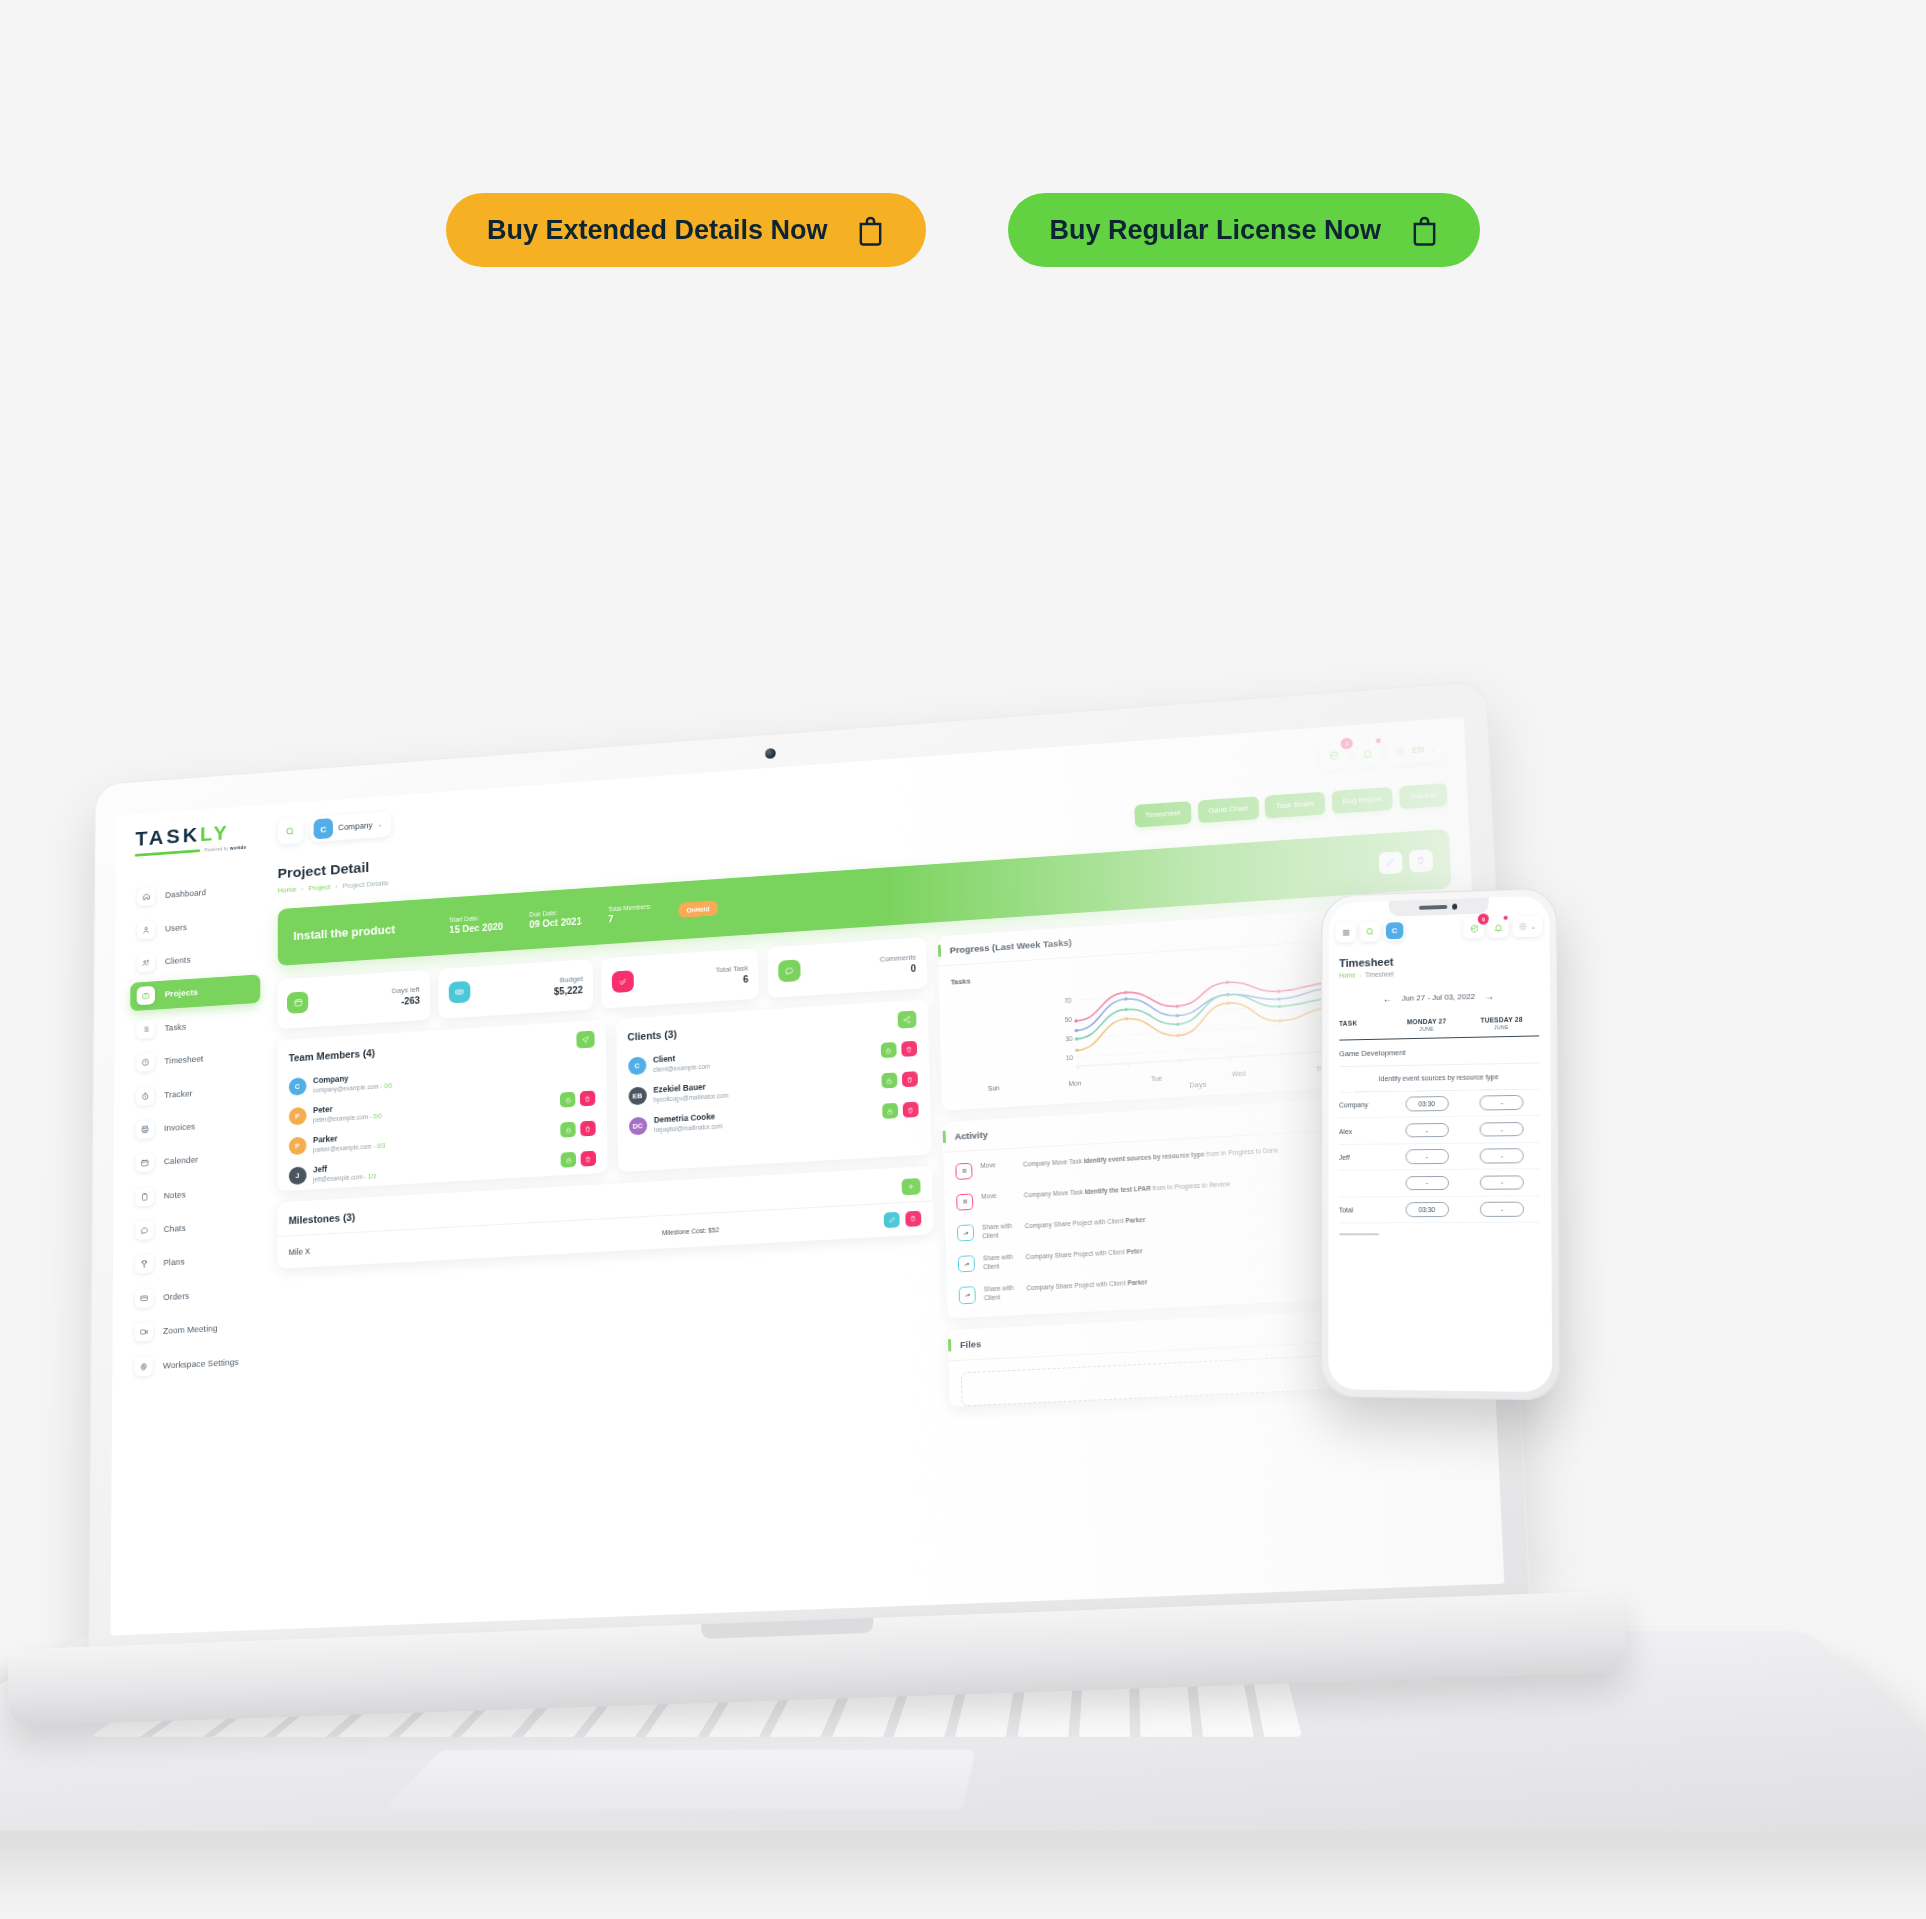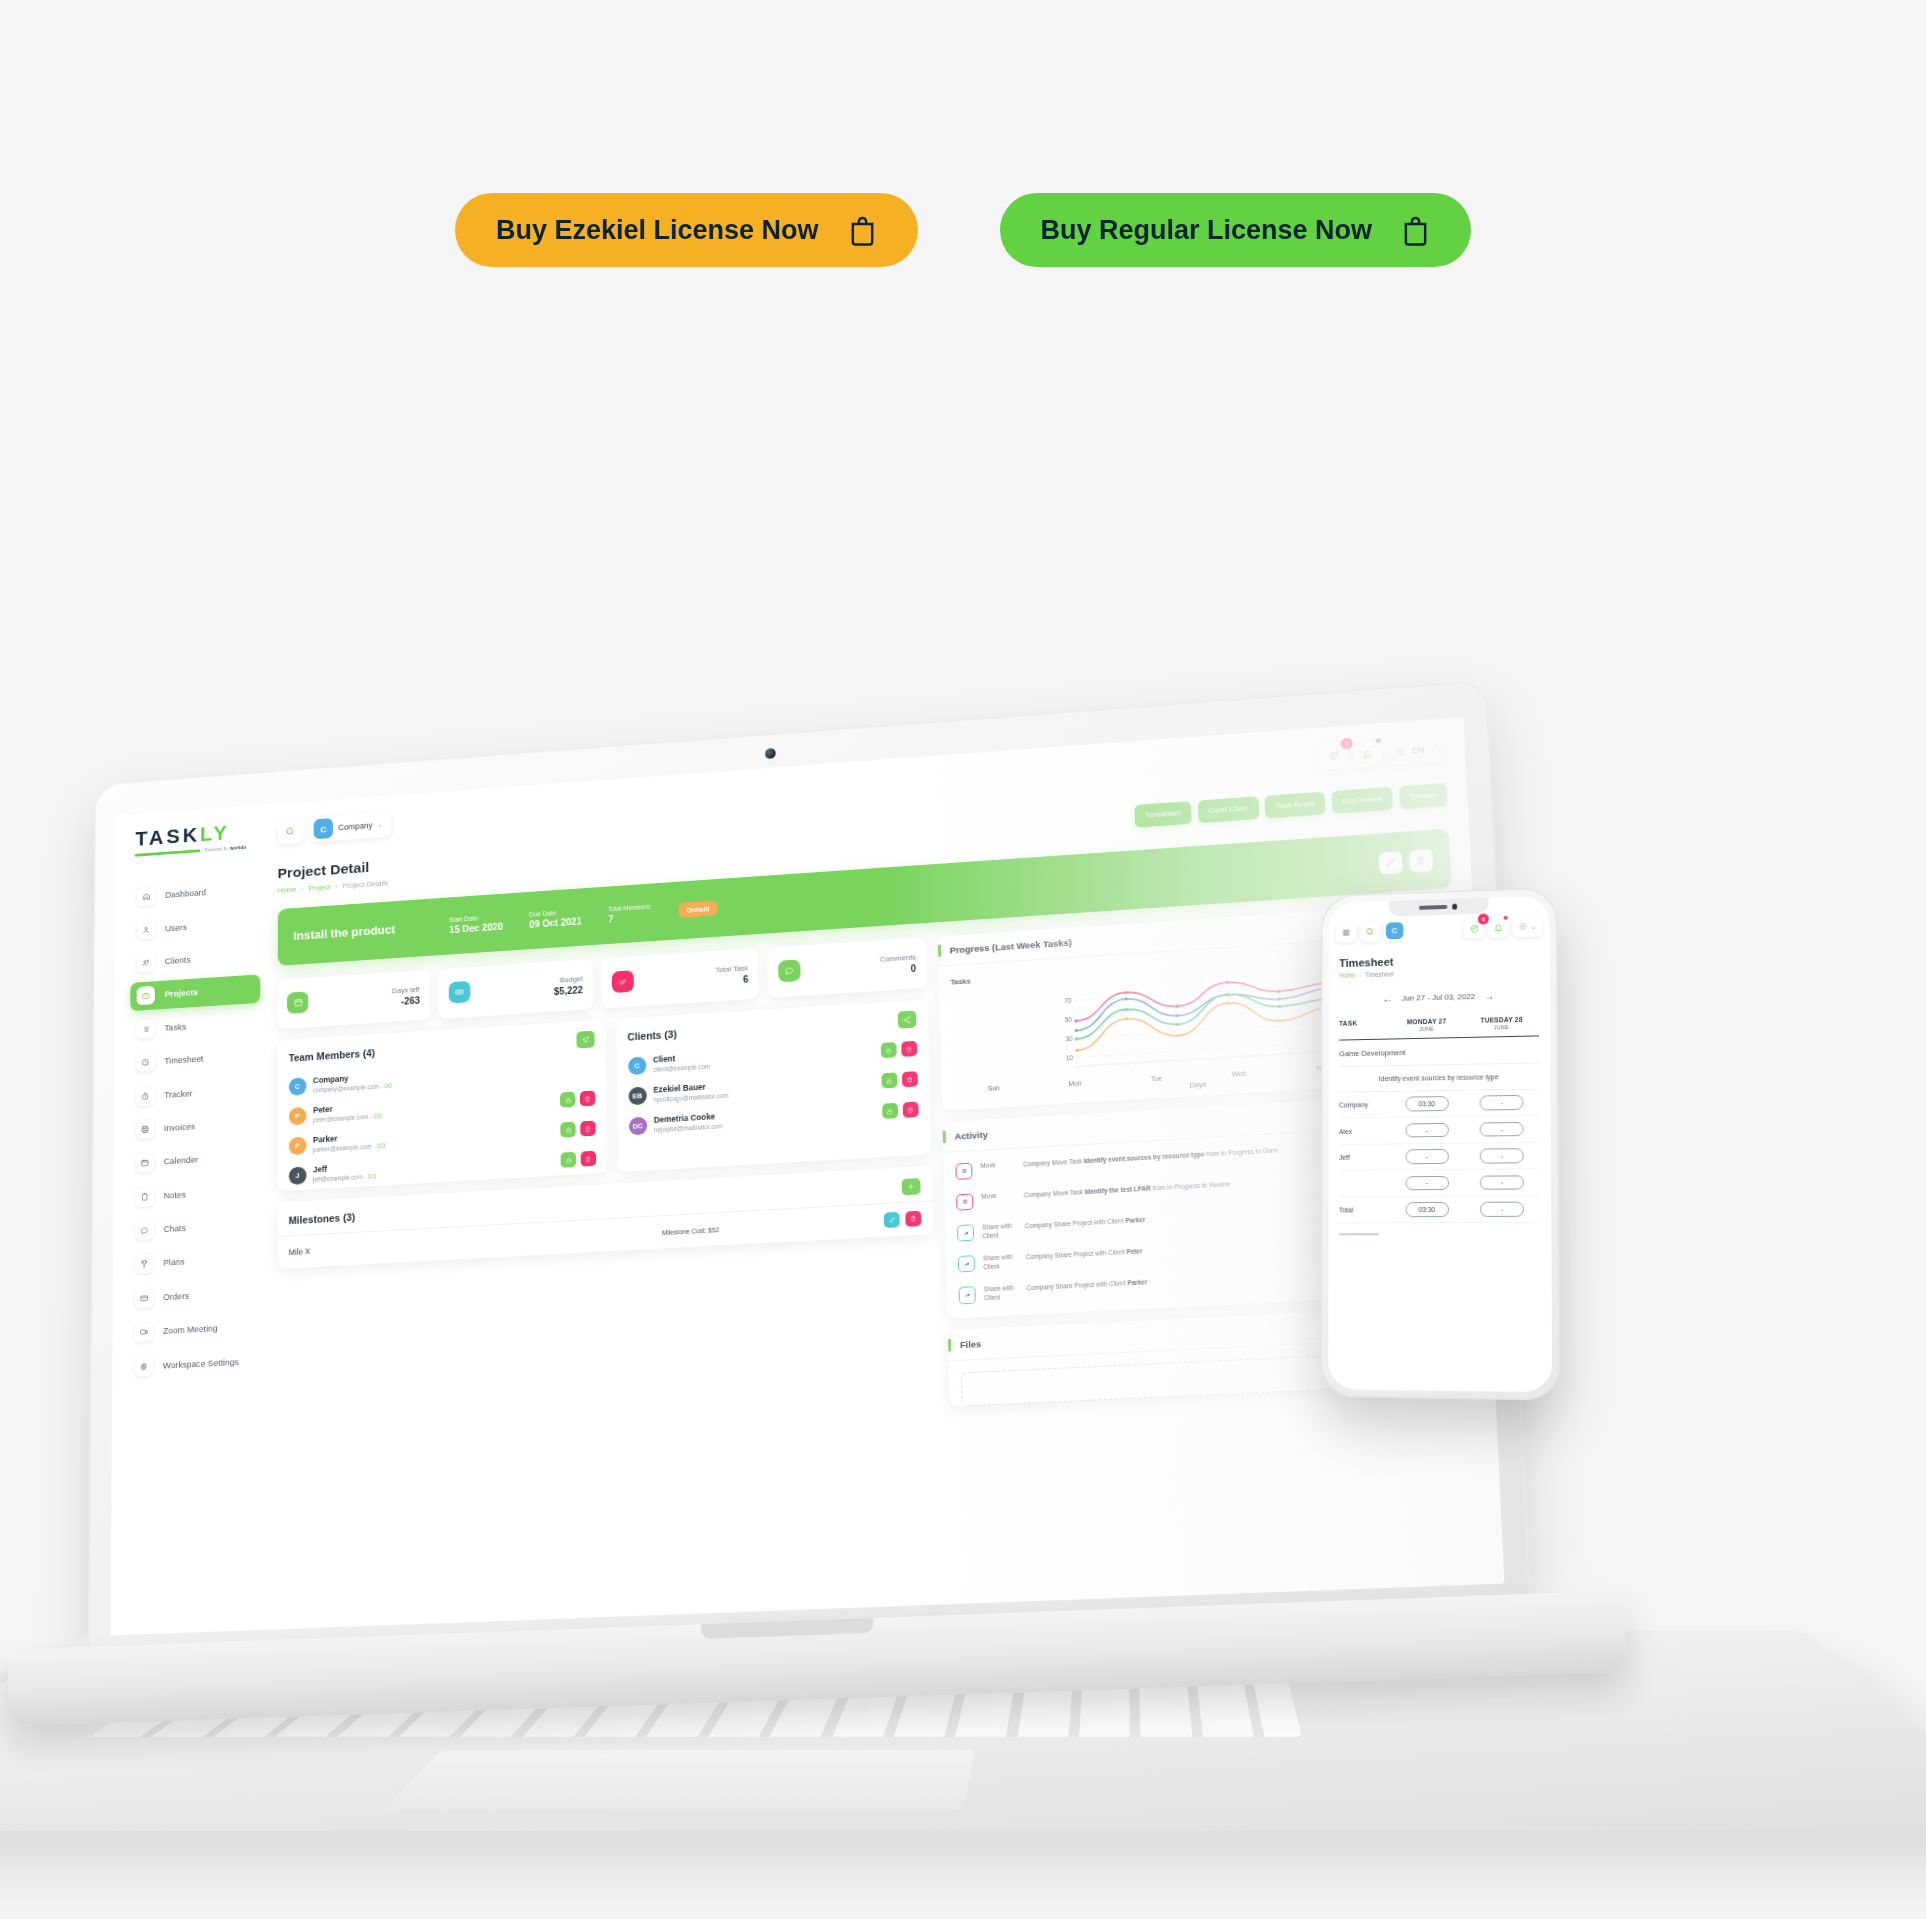--- a/index.html
+++ b/index.html
@@ -326,21 +326,21 @@
     pointer-events: none;
   }
 </style>
 </head>
 <body>
 
 <div class="hero">
 
   <div class="cta-row">
     <button class="cta orange">
-      <span>Buy Ezekiel License Now</span>
+      <span>Buy Extended Details Now</span>
       <svg class="bag-icon" viewBox="0 0 24 26">
         <path d="M4 8h16v15a2 2 0 0 1-2 2H6a2 2 0 0 1-2-2V8z" fill="none" stroke="#0d2433" stroke-width="2"></path>
         <path d="M9 8V6a3 3 0 0 1 6 0v2" fill="none" stroke="#0d2433" stroke-width="2"></path>
       </svg>
     </button>
     <button class="cta green">
       <span>Buy Regular License Now</span>
       <svg class="bag-icon" viewBox="0 0 24 26">
         <path d="M4 8h16v15a2 2 0 0 1-2 2H6a2 2 0 0 1-2-2V8z" fill="none" stroke="#0d2433" stroke-width="2"></path>
         <path d="M9 8V6a3 3 0 0 1 6 0v2" fill="none" stroke="#0d2433" stroke-width="2"></path>

